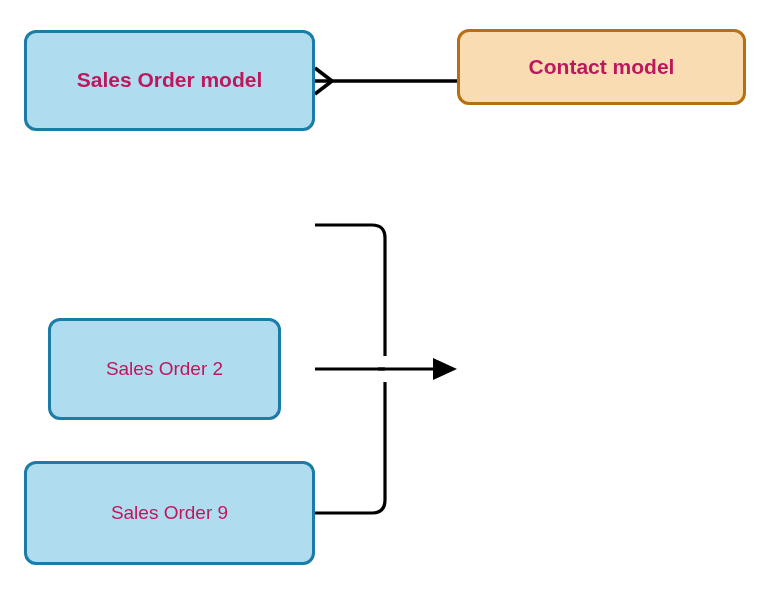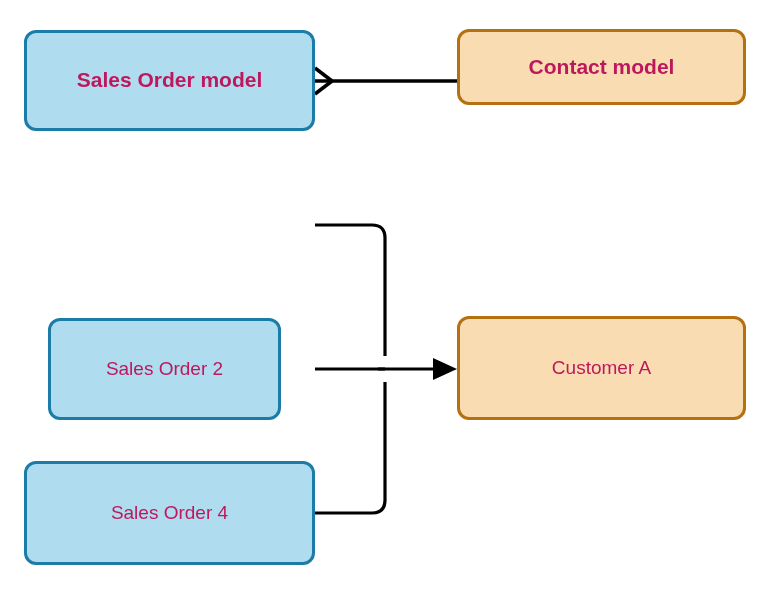--- a/index.html
+++ b/index.html
@@ -96,20 +96,17 @@
   <div class="node node-related" style="left:457px; top:29px; width:289px; height:76px;">
     <span class="node-label label-bold">Contact model</span>
   </div>
 
 
   <div class="node node-entity" style="left:24px; top:318px; width:233px; height:102px;margin-left:24px;">
     <span class="node-label label-normal">Sales Order 2</span>
   </div>
 
   <div class="node node-entity" style="left:24px; top:461px; width:291px; height:104px;">
-    <span class="node-label label-normal">Sales Order 4</span>
+    <span class="node-label label-normal">Sales Order 9</span>
   </div>
 
-  <div class="node node-related" style="left:457px; top:316px; width:289px; height:104px;">
-    <span class="node-label label-normal">Customer A</span>
-  </div>
 
 </div>
 
 </body></html>

